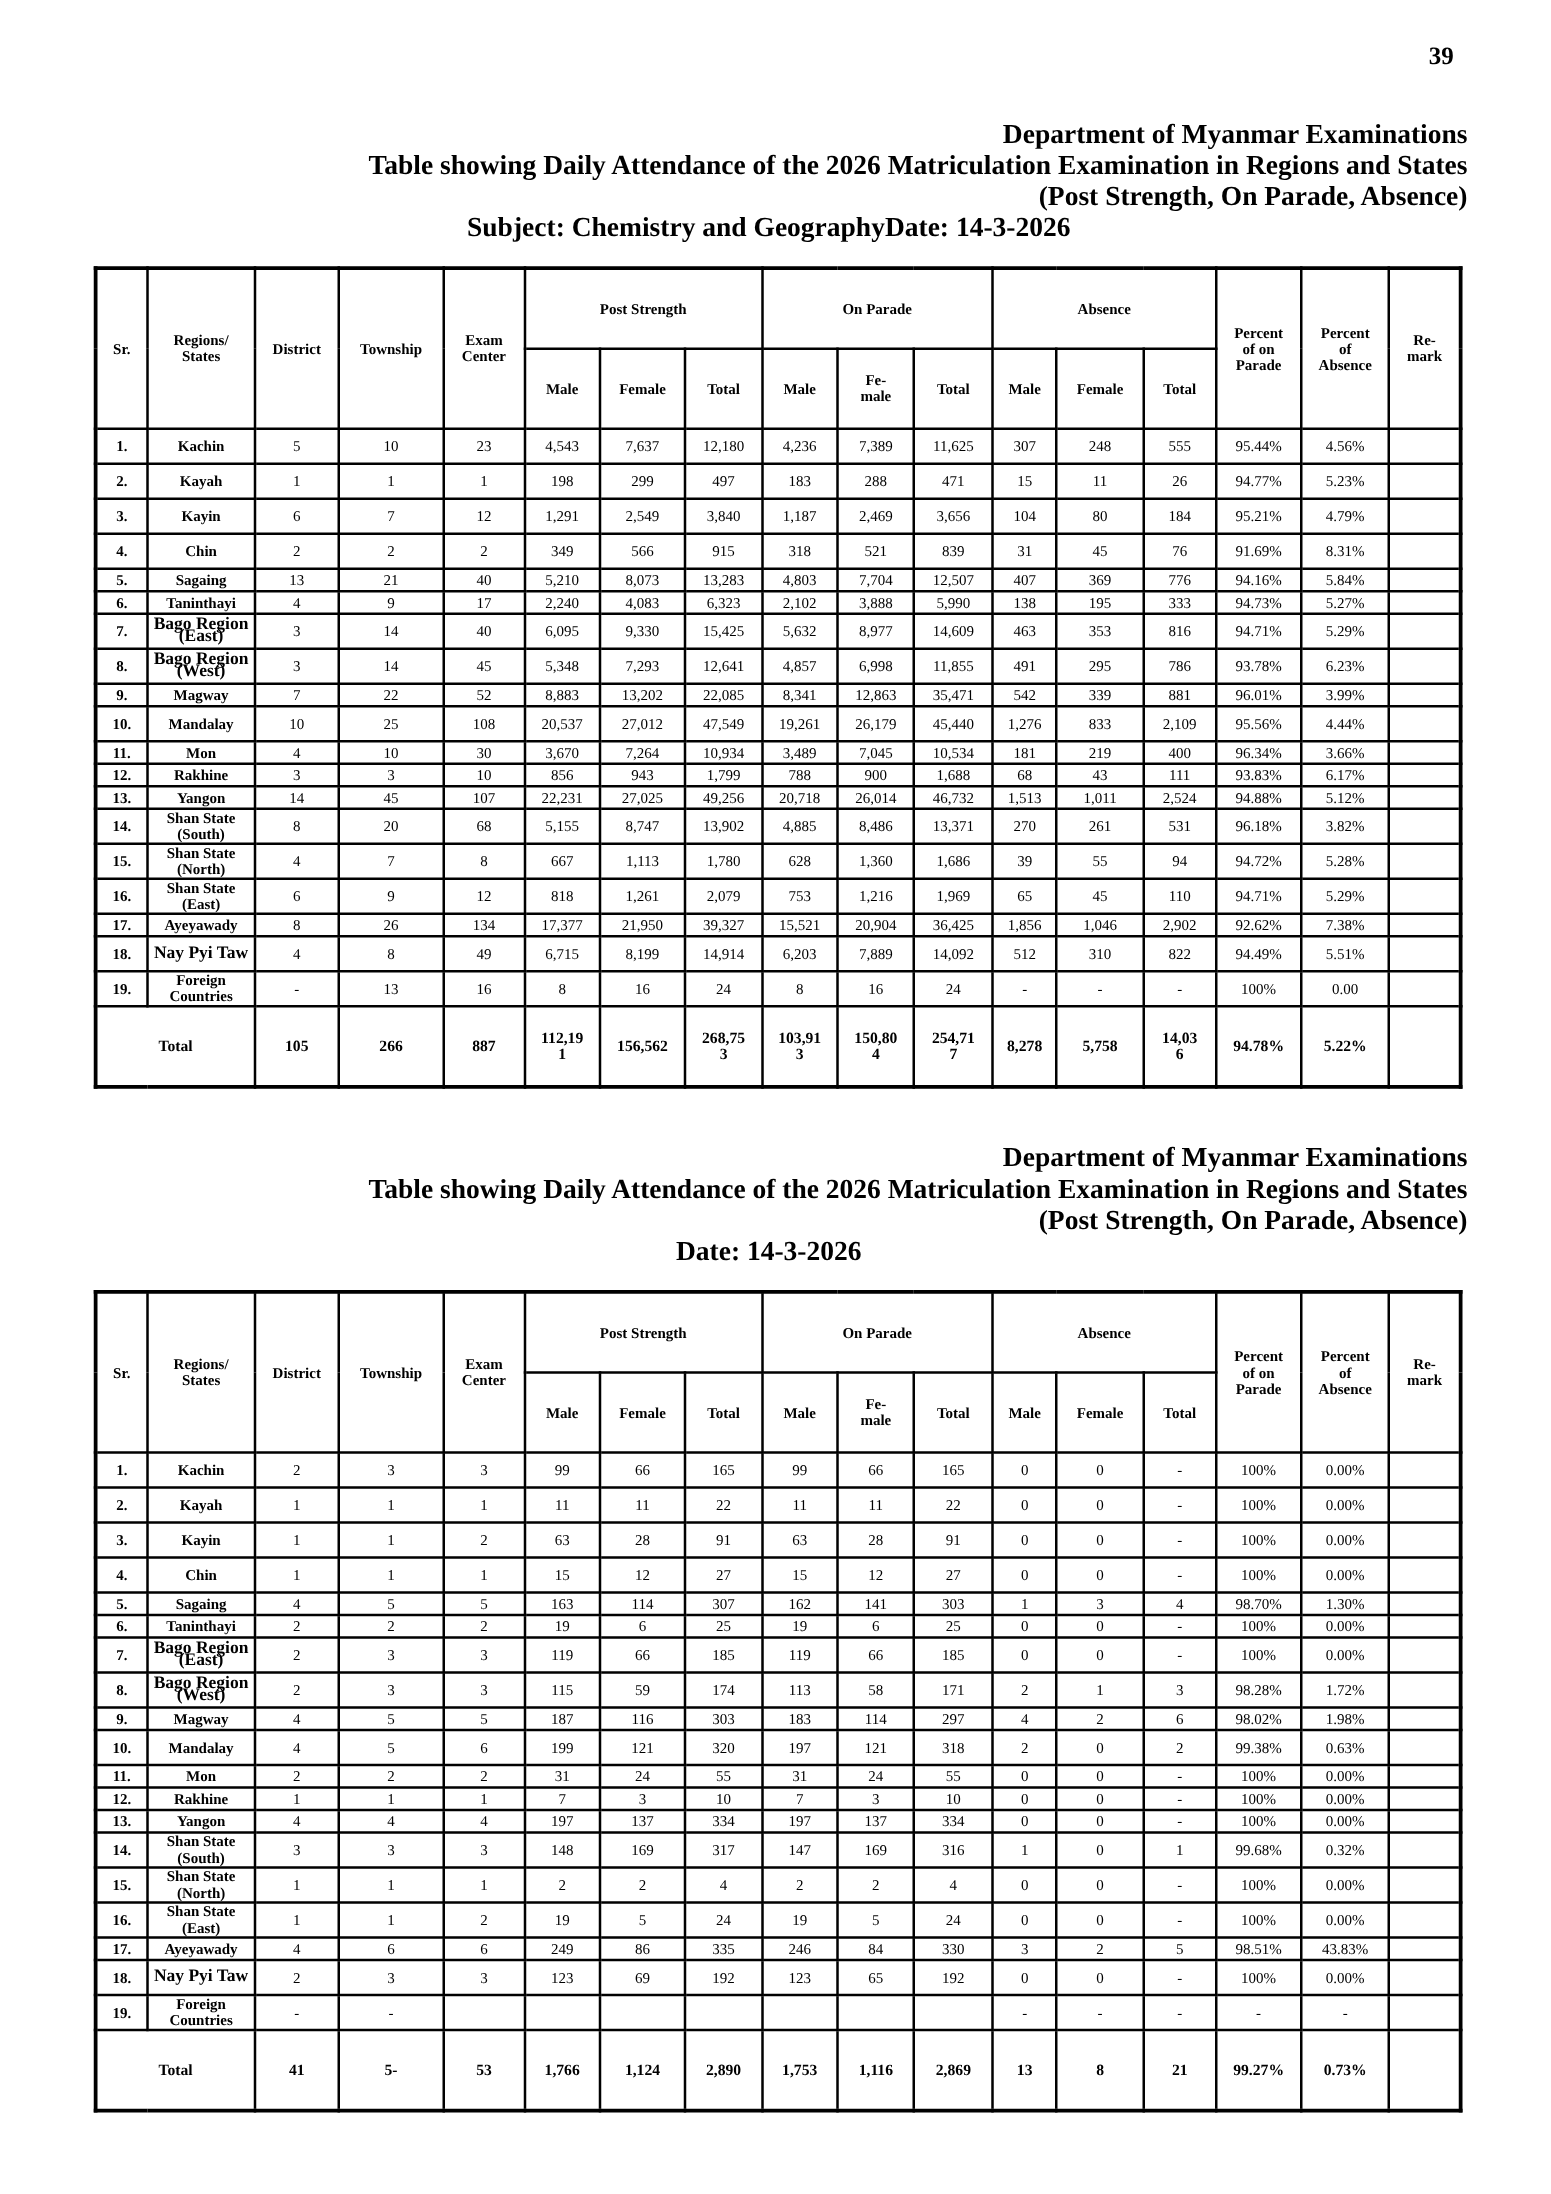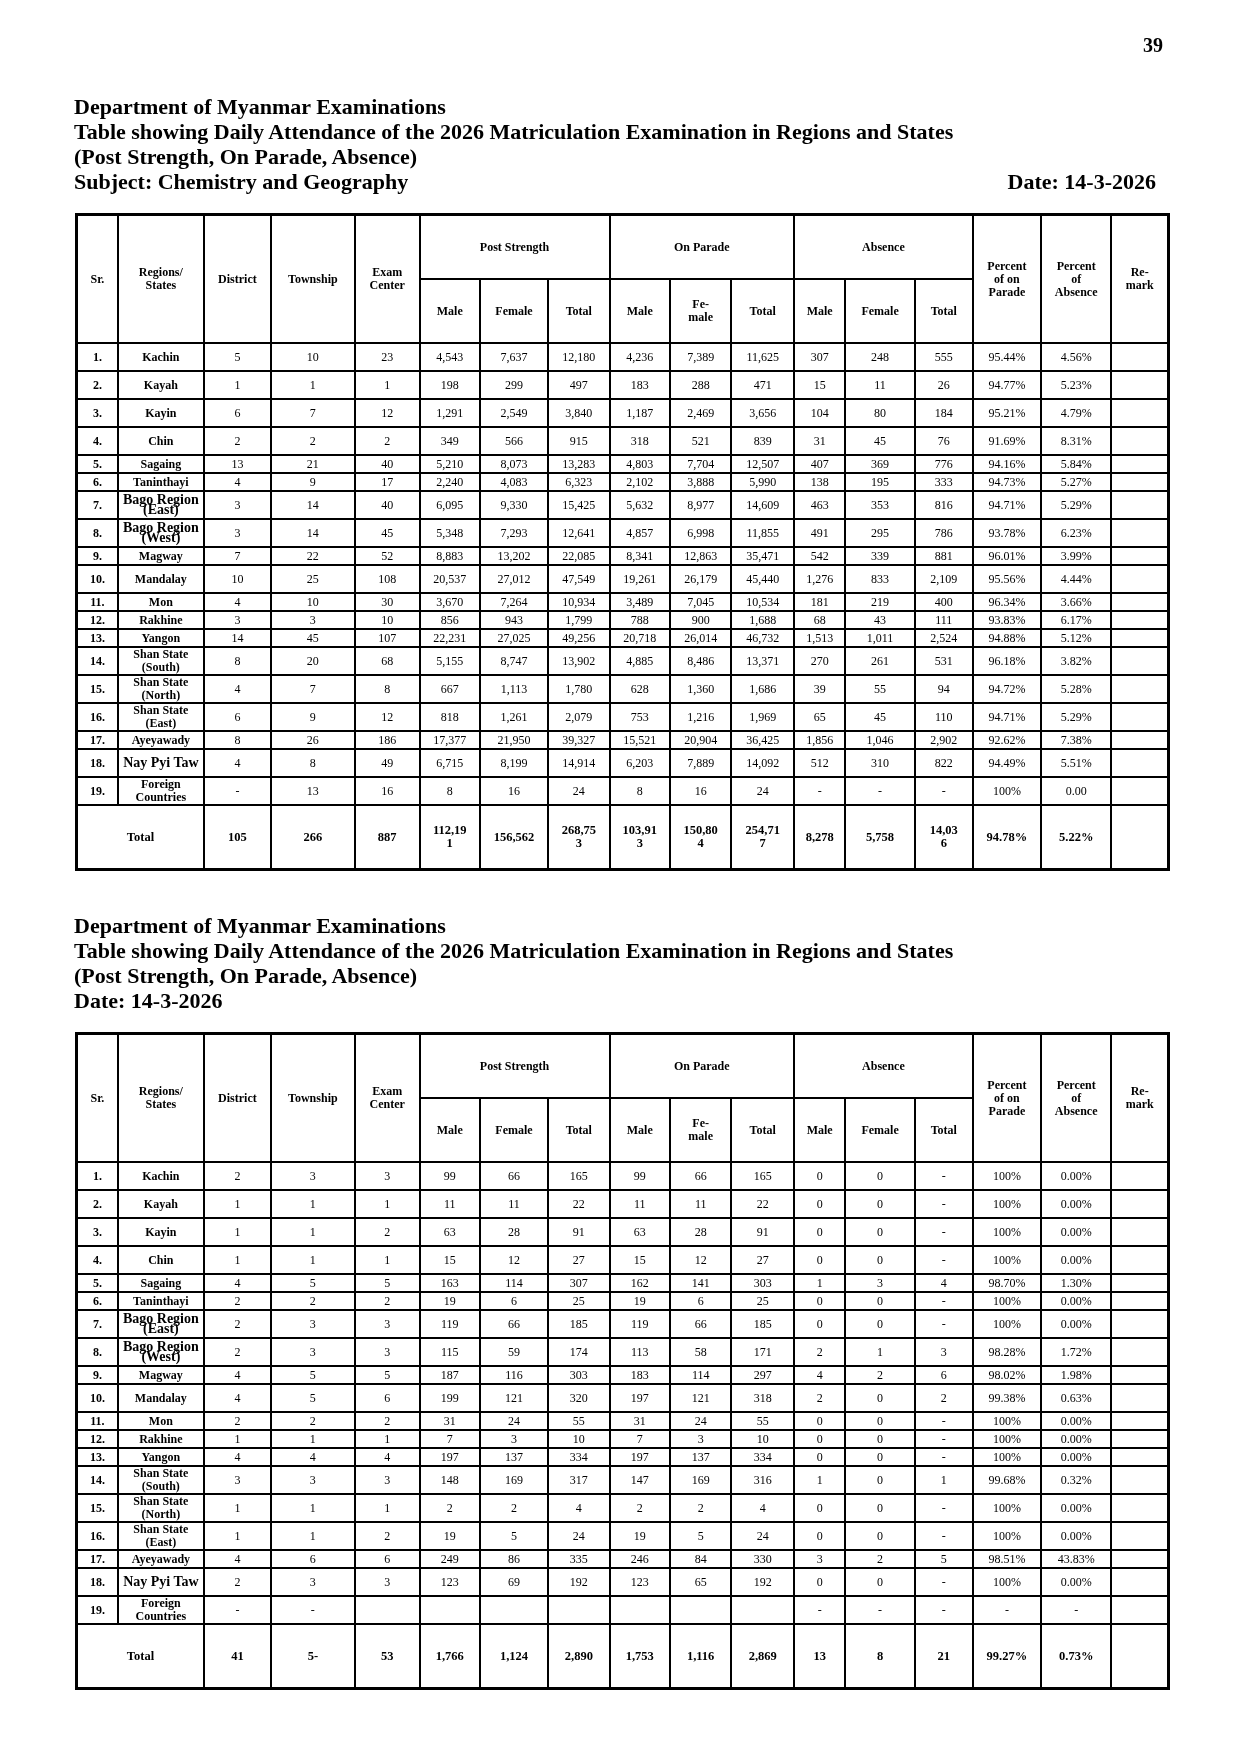--- a/index.html
+++ b/index.html
@@ -1,22 +1,22 @@
 <!DOCTYPE html>
 <html><head>
 <meta charset="utf-8">
 <style>
   html, body { margin: 0; padding: 0; background: #ffffff; }
   body { width: 1241px; height: 1755px; position: relative; font-family: "Liberation Serif", "DejaVu Serif", serif; color: #000; }
   .page-number { position: absolute; top: 34px; right: 78px; font-weight: bold; font-size: 20px; }
   .section { position: absolute; left: 74px; width: 1100px; }
   .sec1 { top: 94px; }
   .sec2 { top: 913px; }
-  .title-block { text-align: left; font-weight: bold; font-size: 22px; line-height: 25px; }
-  .subject-row { display: flex; justify-content: space-between; font-weight: bold; font-size: 22px; line-height: 25px; margin-top: 0; padding-right: 18px; }
+  .title-block { text-align: right; font-weight: bold; font-size: 22px; line-height: 25px; }
+  .subject-row { display: flex; justify-content: center; font-weight: bold; font-size: 22px; line-height: 25px; margin-top: 0; padding-right: 18px; }
   table.att { border-collapse: collapse; width: 1095px; margin-top: 19px; margin-left: 1px; table-layout: fixed; }
   table.att td, table.att th { border: 2px solid #000; text-align: center; vertical-align: middle; font-size: 12px; padding: 0 2px; line-height: 13px; }
   table.att th { font-weight: bold; font-size: 12px; margin-top: 12px; }
   table.att thead tr.h1 th { height: 62px; }
   table.att thead tr.h2 th { height: 62px; }
   table.att { border: 3px solid #000; }
   td.region { font-weight: bold; font-size: 12.5px; margin-top: 10px; }
   td.region.small { font-size: 14px; line-height: 10px; }
   td.sr { font-weight: bold; }
   tr.total td { font-weight: bold; height: 62px; font-size: 12.5px; }
@@ -402,21 +402,21 @@
           <td>110</td>
           <td>94.71%</td>
           <td>5.29%</td>
           <td></td>
         </tr>
         <tr class="r short">
           <td class="sr">17.</td>
           <td class="region wrap">Ayeyawady</td>
           <td>8</td>
           <td>26</td>
-          <td>186</td>
+          <td>134</td>
           <td>17,377</td>
           <td>21,950</td>
           <td>39,327</td>
           <td>15,521</td>
           <td>20,904</td>
           <td>36,425</td>
           <td>1,856</td>
           <td>1,046</td>
           <td>2,902</td>
           <td>92.62%</td>

